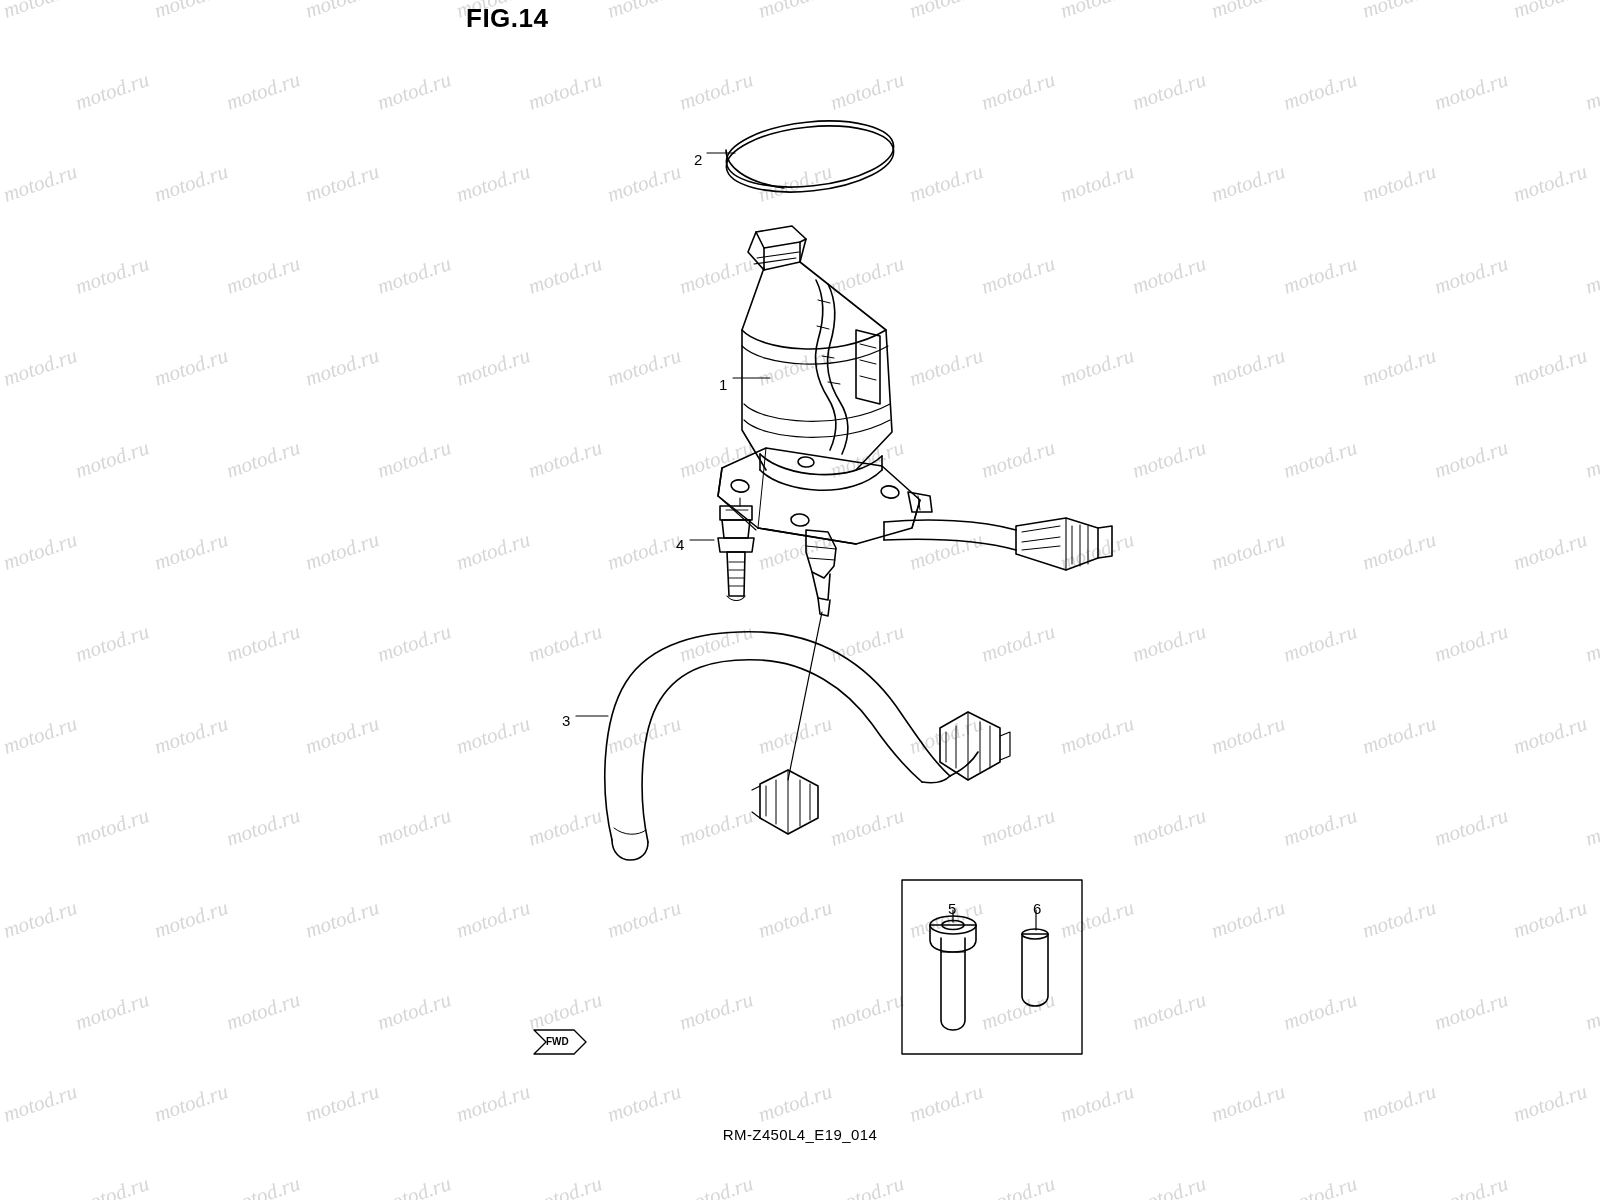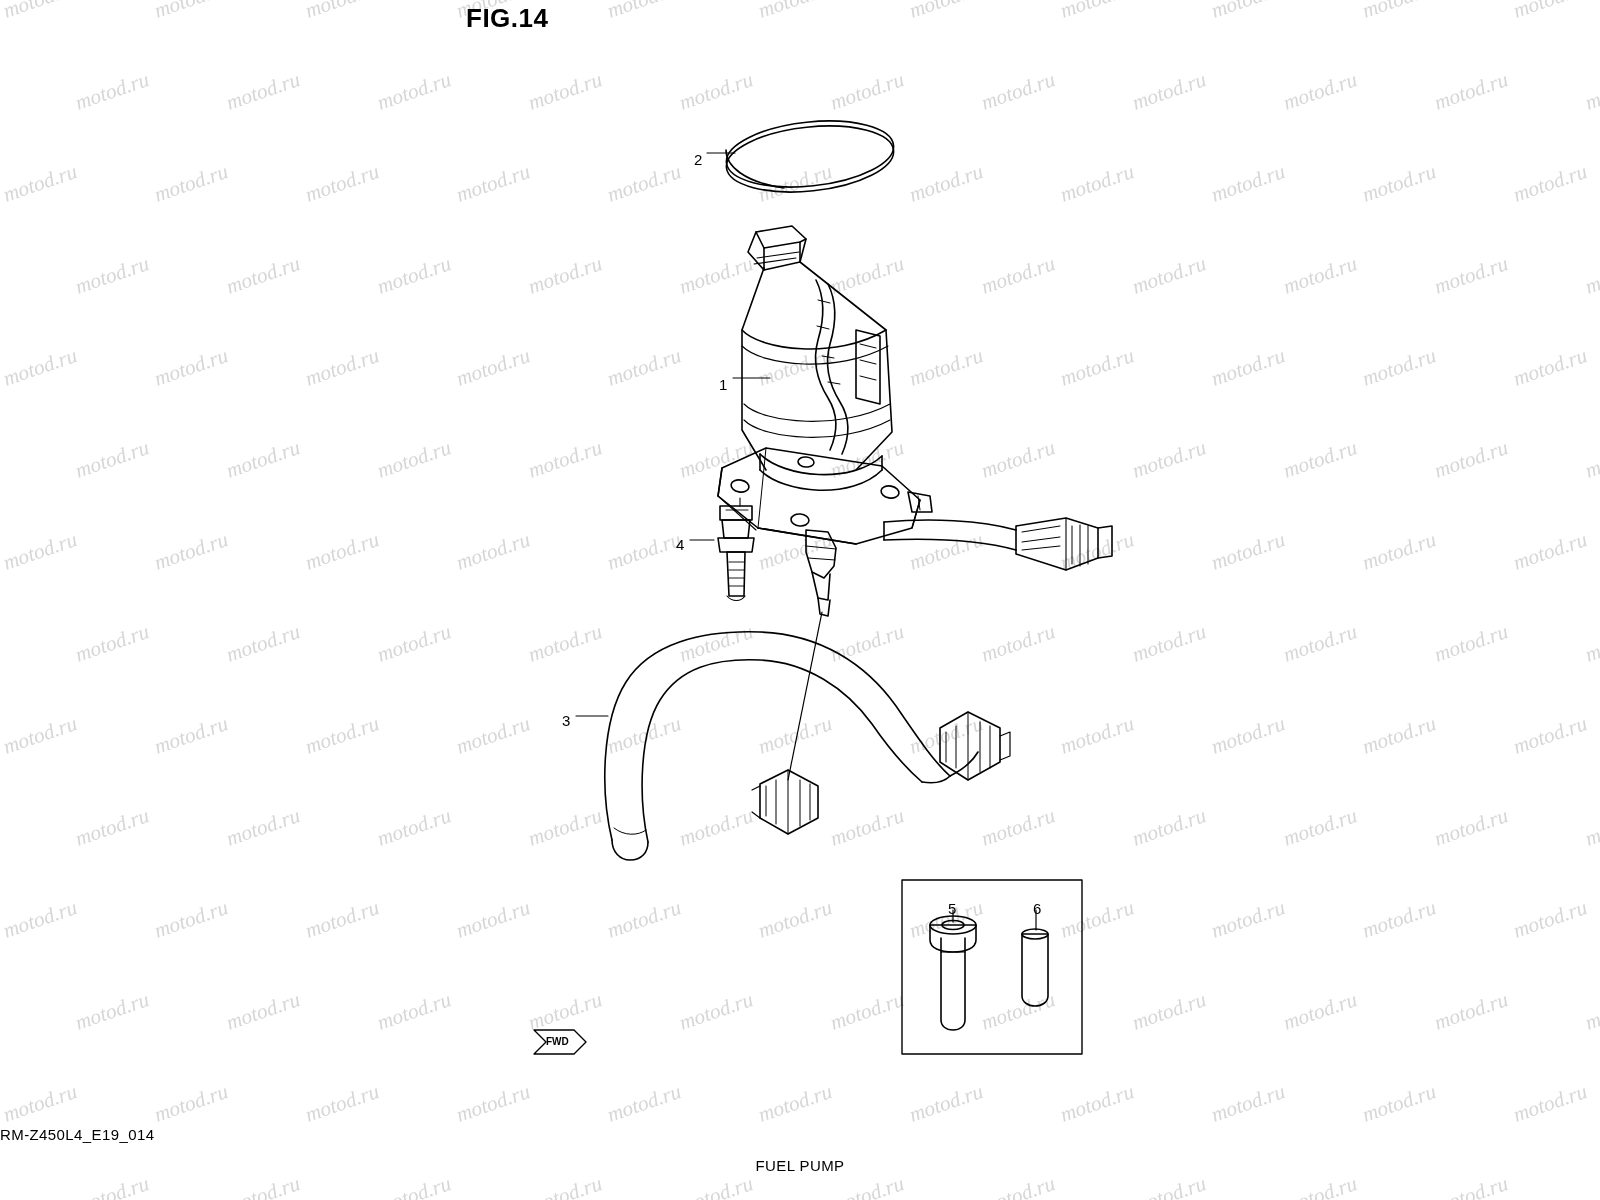--- a/index.html
+++ b/index.html
@@ -47,20 +47,21 @@
     font-weight: bold;
     letter-spacing: .5px;
     z-index: 8;
   }
 
   
   #model-code {
     position: absolute;
     left: 0; right: 0;
     top: 1126px;
+    text-align: center;
     font-size: 15px;
     letter-spacing: .4px;
     z-index: 8;
   }
   #figure-caption {
     position: absolute;
     left: 0; right: 0;
     top: 1157px;
     text-align: center;
     font-size: 15px;
@@ -430,15 +431,14 @@
       <div class="callout" style="left: 694px; top: 151px;">2</div>
       <div class="callout" style="left: 562px; top: 712px;">3</div>
       <div class="callout" style="left: 676px; top: 536px;">4</div>
       <div class="callout" style="left: 948px; top: 900px;">5</div>
       <div class="callout" style="left: 1033px; top: 900px;">6</div>
     </div>
 
   <div class="fwd-label" style="left:546px; top:1036px;">FWD</div>
 
   <div id="model-code">RM-Z450L4_E19_014</div>
-  <div id="figure-caption">FUEL PUMP</div>
 
 </div>
 
 </body></html>

